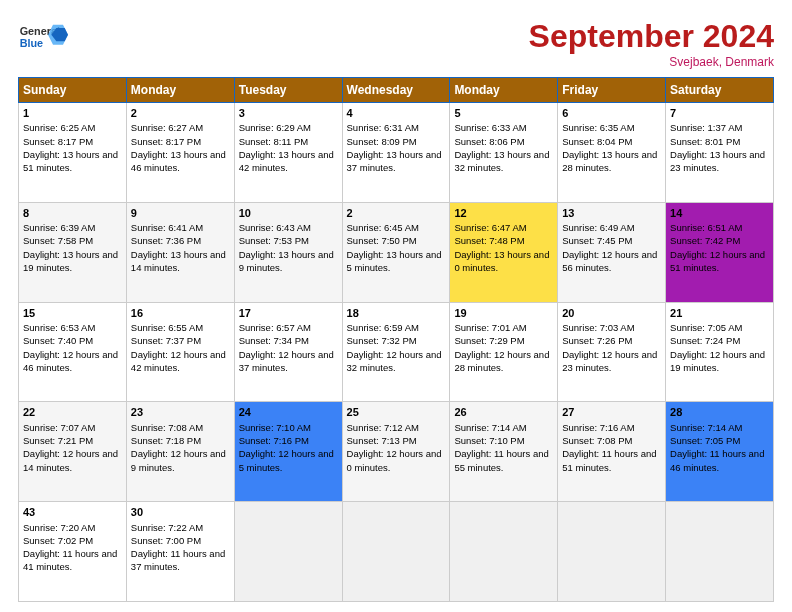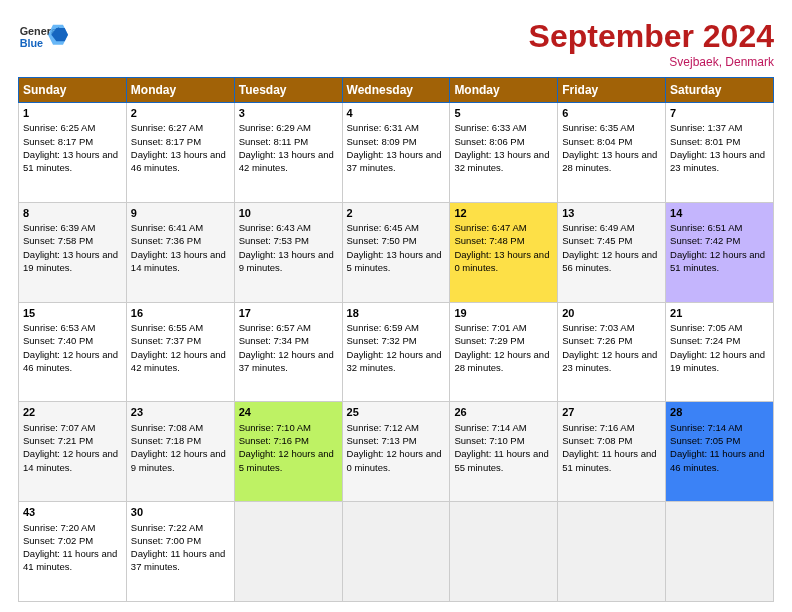--- a/index.html
+++ b/index.html
@@ -188,21 +188,21 @@
           <div>Sunrise: 6:47 AM</div>
           <div>Sunset: 7:48 PM</div>
           <div>Daylight: 13 hours and 0 minutes.</div>
         </td>
         <td style="background:#f5f5f5">
           <div class="day-num">13</div>
           <div>Sunrise: 6:49 AM</div>
           <div>Sunset: 7:45 PM</div>
           <div>Daylight: 12 hours and 56 minutes.</div>
         </td>
-        <td style="background:#c4b5fd">
+        <td style="background:#a21caf">
           <div class="day-num">14</div>
           <div>Sunrise: 6:51 AM</div>
           <div>Sunset: 7:42 PM</div>
           <div>Daylight: 12 hours and 51 minutes.</div>
         </td>
       </tr>
 
       <tr>
         <td>
           <div class="day-num">15</div>
@@ -254,21 +254,21 @@
           <div>Sunrise: 7:07 AM</div>
           <div>Sunset: 7:21 PM</div>
           <div>Daylight: 12 hours and 14 minutes.</div>
         </td>
         <td style="background:#f5f5f5">
           <div class="day-num">23</div>
           <div>Sunrise: 7:08 AM</div>
           <div>Sunset: 7:18 PM</div>
           <div>Daylight: 12 hours and 9 minutes.</div>
         </td>
-        <td style="background:#bef264">
+        <td style="background:#3b82f6">
           <div class="day-num">24</div>
           <div>Sunrise: 7:10 AM</div>
           <div>Sunset: 7:16 PM</div>
           <div>Daylight: 12 hours and 5 minutes.</div>
         </td>
         <td style="background:#f5f5f5">
           <div class="day-num">25</div>
           <div>Sunrise: 7:12 AM</div>
           <div>Sunset: 7:13 PM</div>
           <div>Daylight: 12 hours and 0 minutes.</div>

